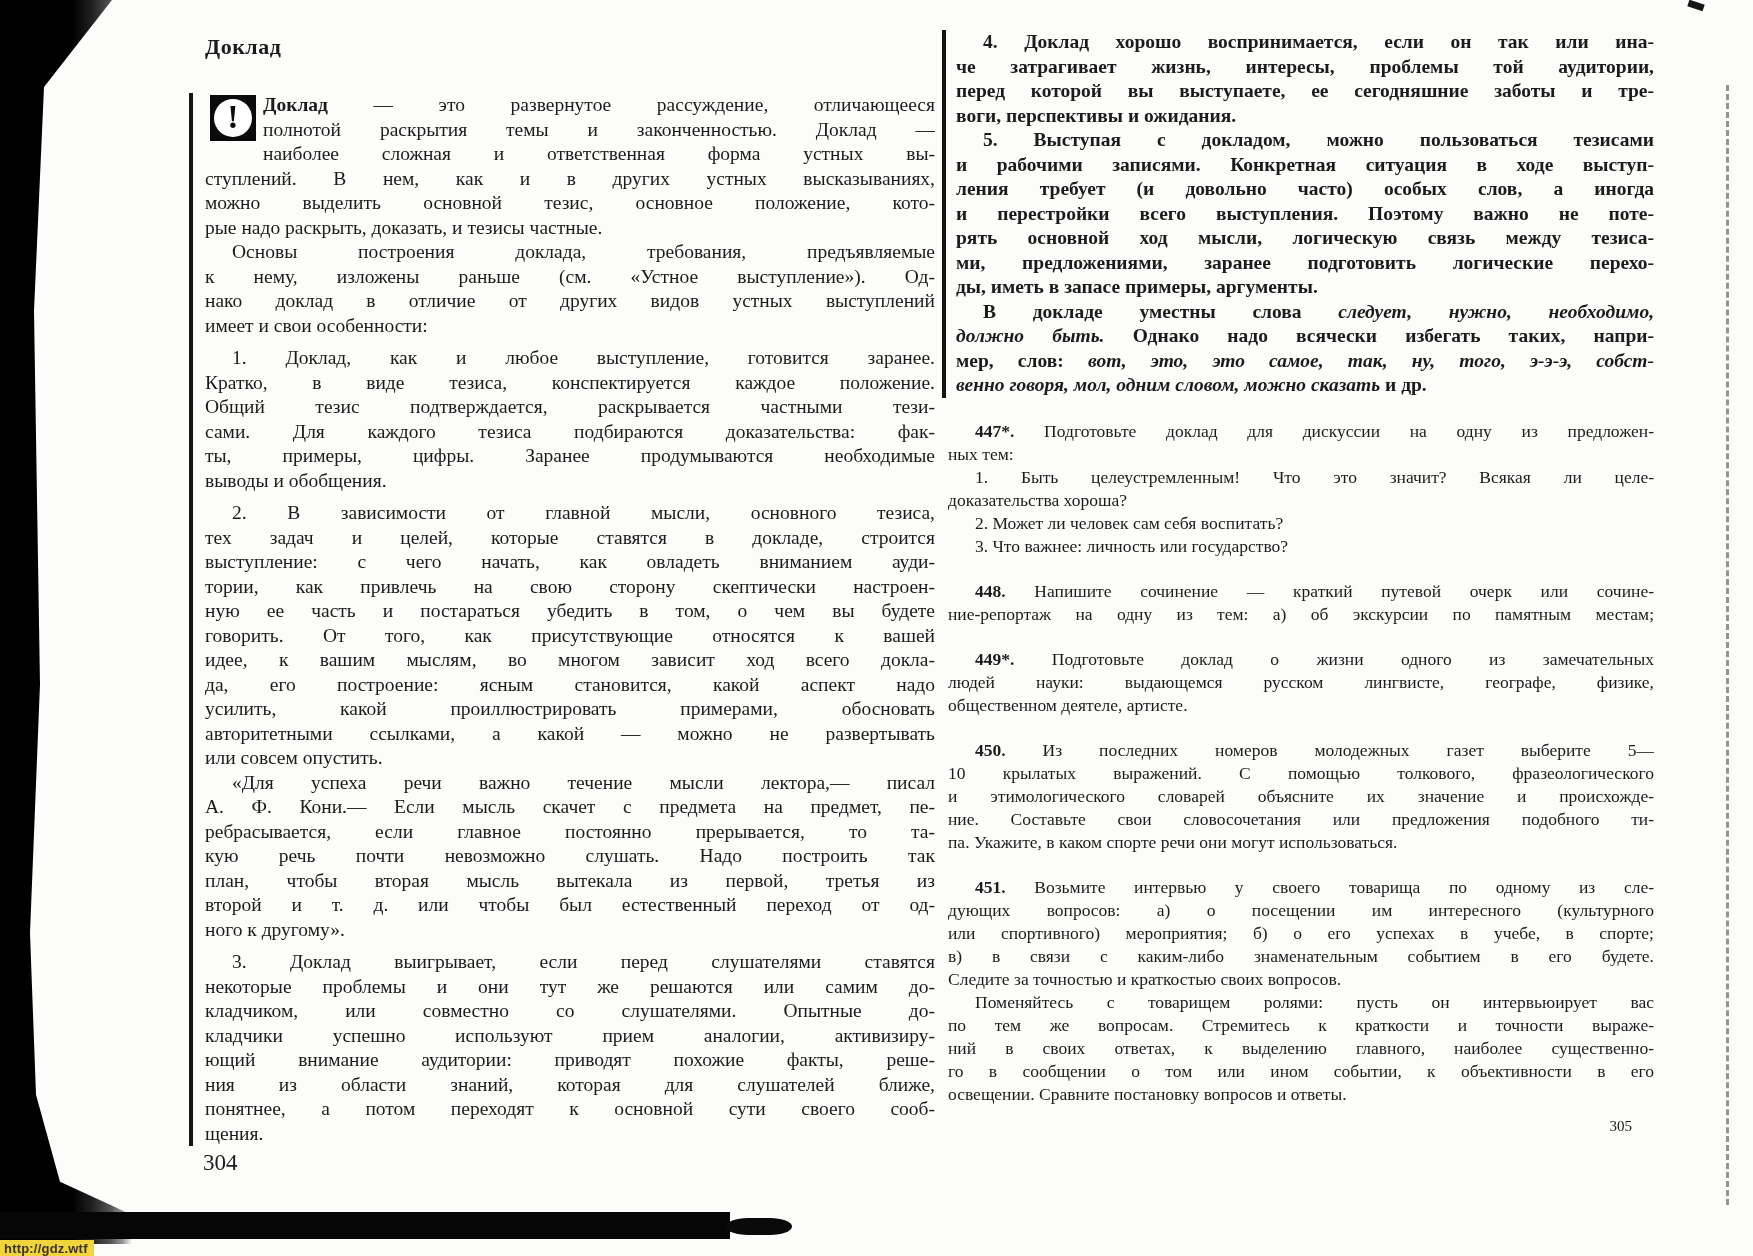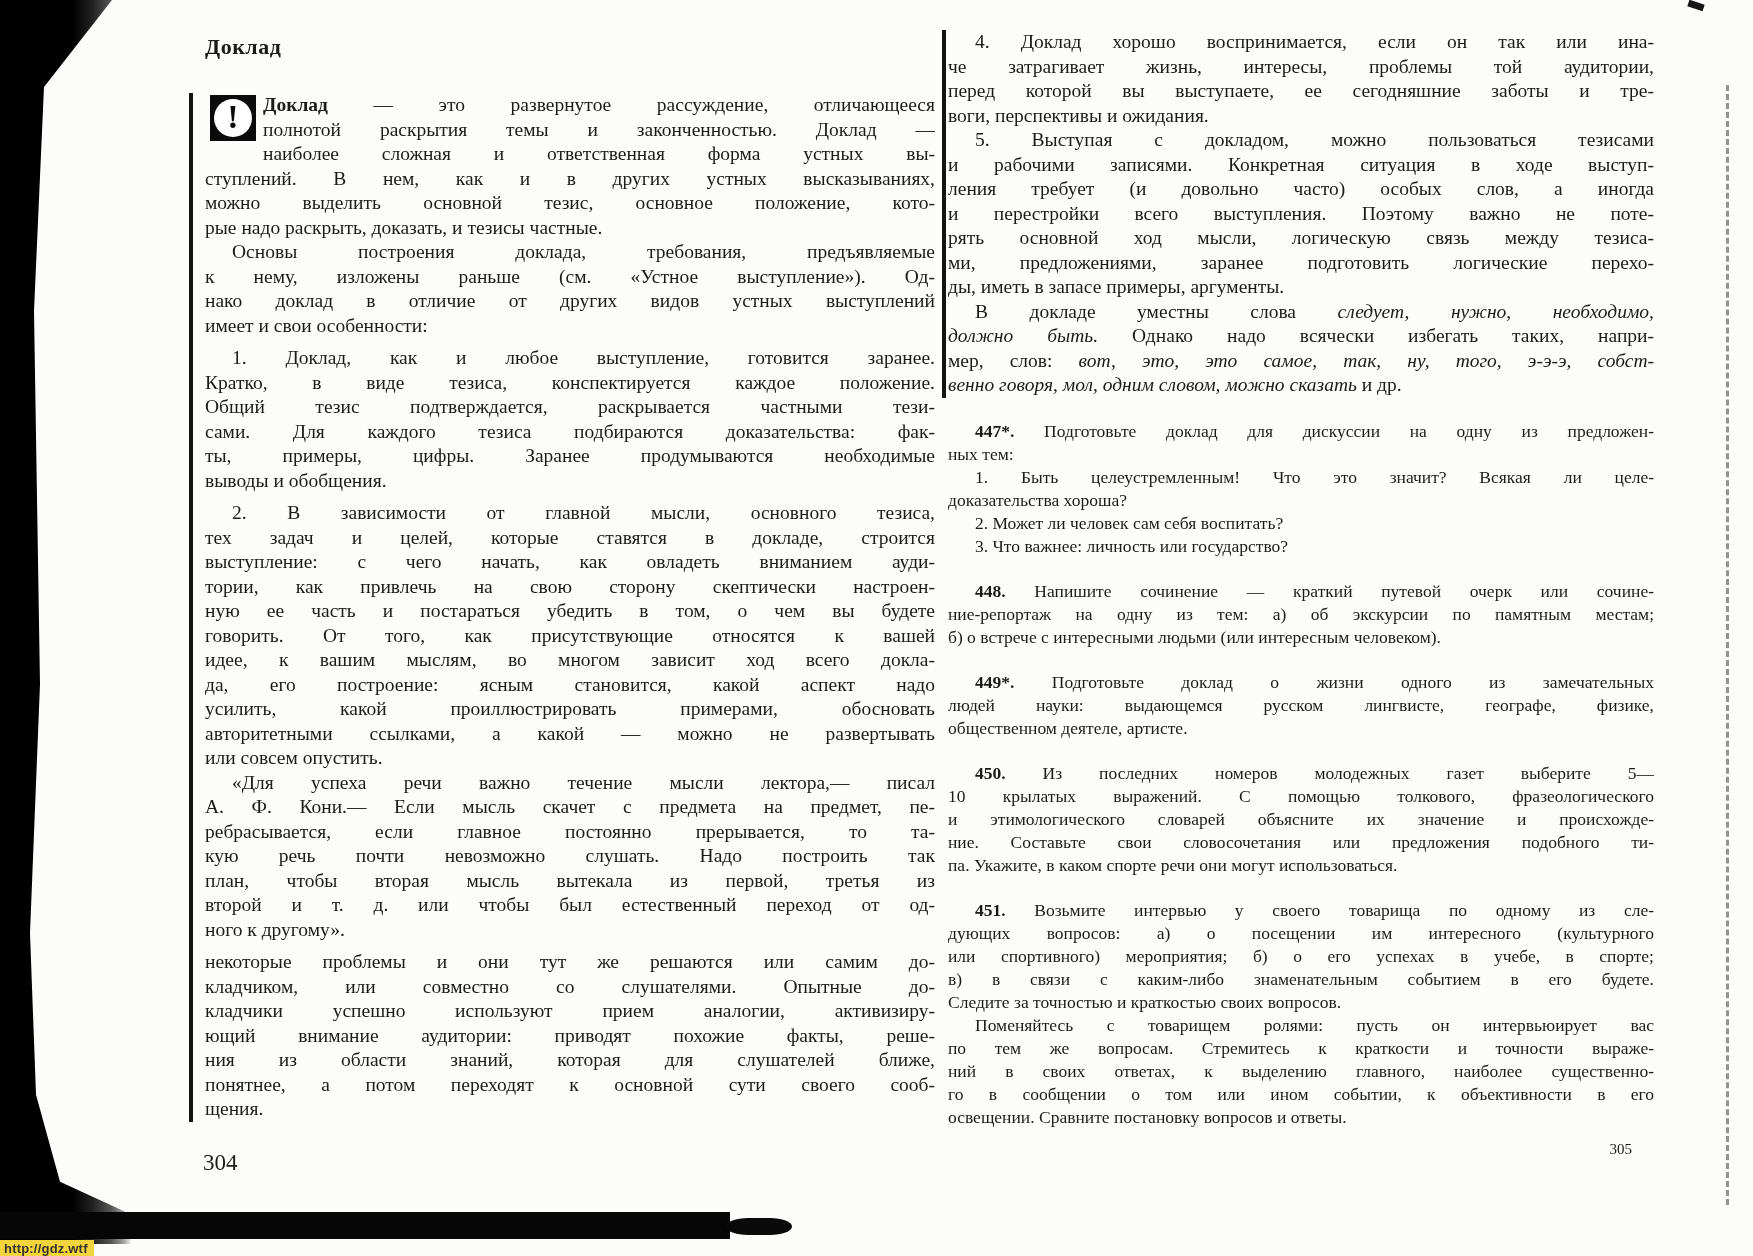--- a/index.html
+++ b/index.html
@@ -25,21 +25,21 @@
     font-size:13px;font-weight:bold;letter-spacing:.2px;
   }
   
   .lhead{position:absolute;left:205px;top:34px;font-size:22px;font-weight:bold;letter-spacing:.5px;}
   .ltheory{
     position:absolute;left:189px;top:93px;width:746px;box-sizing:border-box;
     border-left:4px solid #141414;padding-left:12px;
   }
   .lpn{position:absolute;left:203px;top:1150px;font-size:23px;}
   .rpage{position:absolute;left:942px;top:30px;width:712px;}
-  .rtheory{border-left:4px solid #141414;padding-left:2px;}
+  .rtheory{border-left:4px solid #141414;padding-left:10px;font-weight:bold;}
   .rex{padding-left:6px;margin-top:10px;}
   .rpn{text-align:right;padding-right:22px;margin-top:12px;font-size:15px;}
   
   .ln{
     font-size:19.5px;line-height:24.5px;height:24.5px;overflow:hidden;
     text-align:justify;text-align-last:justify;white-space:normal;
   }
   .ln.last{text-align-last:left;}
   .ln.ind{text-indent:27px;}
   .ln.pad{padding-left:58px;}
@@ -119,20 +119,21 @@
       <div class="blk para">
         <div class="ln ind"><span>«Для успеха речи важно течение мысли лектора,— писал</span></div>
         <div class="ln"><span>А. Ф. Кони.— Если мысль скачет с предмета на предмет, пе-</span></div>
         <div class="ln"><span>ребрасывается, если главное постоянно прерывается, то та-</span></div>
         <div class="ln"><span>кую речь почти невозможно слушать. Надо построить так</span></div>
         <div class="ln"><span>план, чтобы вторая мысль вытекала из первой, третья из</span></div>
         <div class="ln"><span>второй и т. д. или чтобы был естественный переход от од-</span></div>
         <div class="ln last"><span>ного к другому».</span></div>
       </div>
       <div class="blk para gap">
+        <div class="ln ind"><span>3. Доклад выигрывает, если перед слушателями ставятся</span></div>
         <div class="ln"><span>некоторые проблемы и они тут же решаются или самим до-</span></div>
         <div class="ln"><span>кладчиком, или совместно со слушателями. Опытные до-</span></div>
         <div class="ln"><span>кладчики успешно используют прием аналогии, активизиру-</span></div>
         <div class="ln"><span>ющий внимание аудитории: приводят похожие факты, реше-</span></div>
         <div class="ln"><span>ния из области знаний, которая для слушателей ближе,</span></div>
         <div class="ln"><span>понятнее, а потом переходят к основной сути своего сооб-</span></div>
         <div class="ln last"><span>щения.</span></div>
       </div>
     </div>
 
@@ -173,21 +174,20 @@
         </div>
         <div class="blk tight">
           <div class="ln last ind"><span>2. Может ли человек сам себя воспитать?</span></div>
         </div>
         <div class="blk tight">
           <div class="ln last ind"><span>3. Что важнее: личность или государство?</span></div>
         </div>
         <div class="blk ex">
           <div class="ln ind"><span class="b">448.</span><span> Напишите сочинение — краткий путевой очерк или сочине-</span></div>
           <div class="ln"><span>ние-репортаж на одну из тем: а) об экскурсии по памятным местам;</span></div>
-          <div class="ln last"><span>б) о встрече с интересными людьми (или интересным человеком).</span></div>
         </div>
         <div class="blk ex">
           <div class="ln ind"><span class="b">449*.</span><span> Подготовьте доклад о жизни одного из замечательных</span></div>
           <div class="ln"><span>людей науки: выдающемся русском лингвисте, географе, физике,</span></div>
           <div class="ln last"><span>общественном деятеле, артисте.</span></div>
         </div>
         <div class="blk ex">
           <div class="ln ind"><span class="b">450.</span><span> Из последних номеров молодежных газет выберите 5—</span></div>
           <div class="ln"><span>10 крылатых выражений. С помощью толкового, фразеологического</span></div>
           <div class="ln"><span>и этимологического словарей объясните их значение и происхожде-</span></div>

